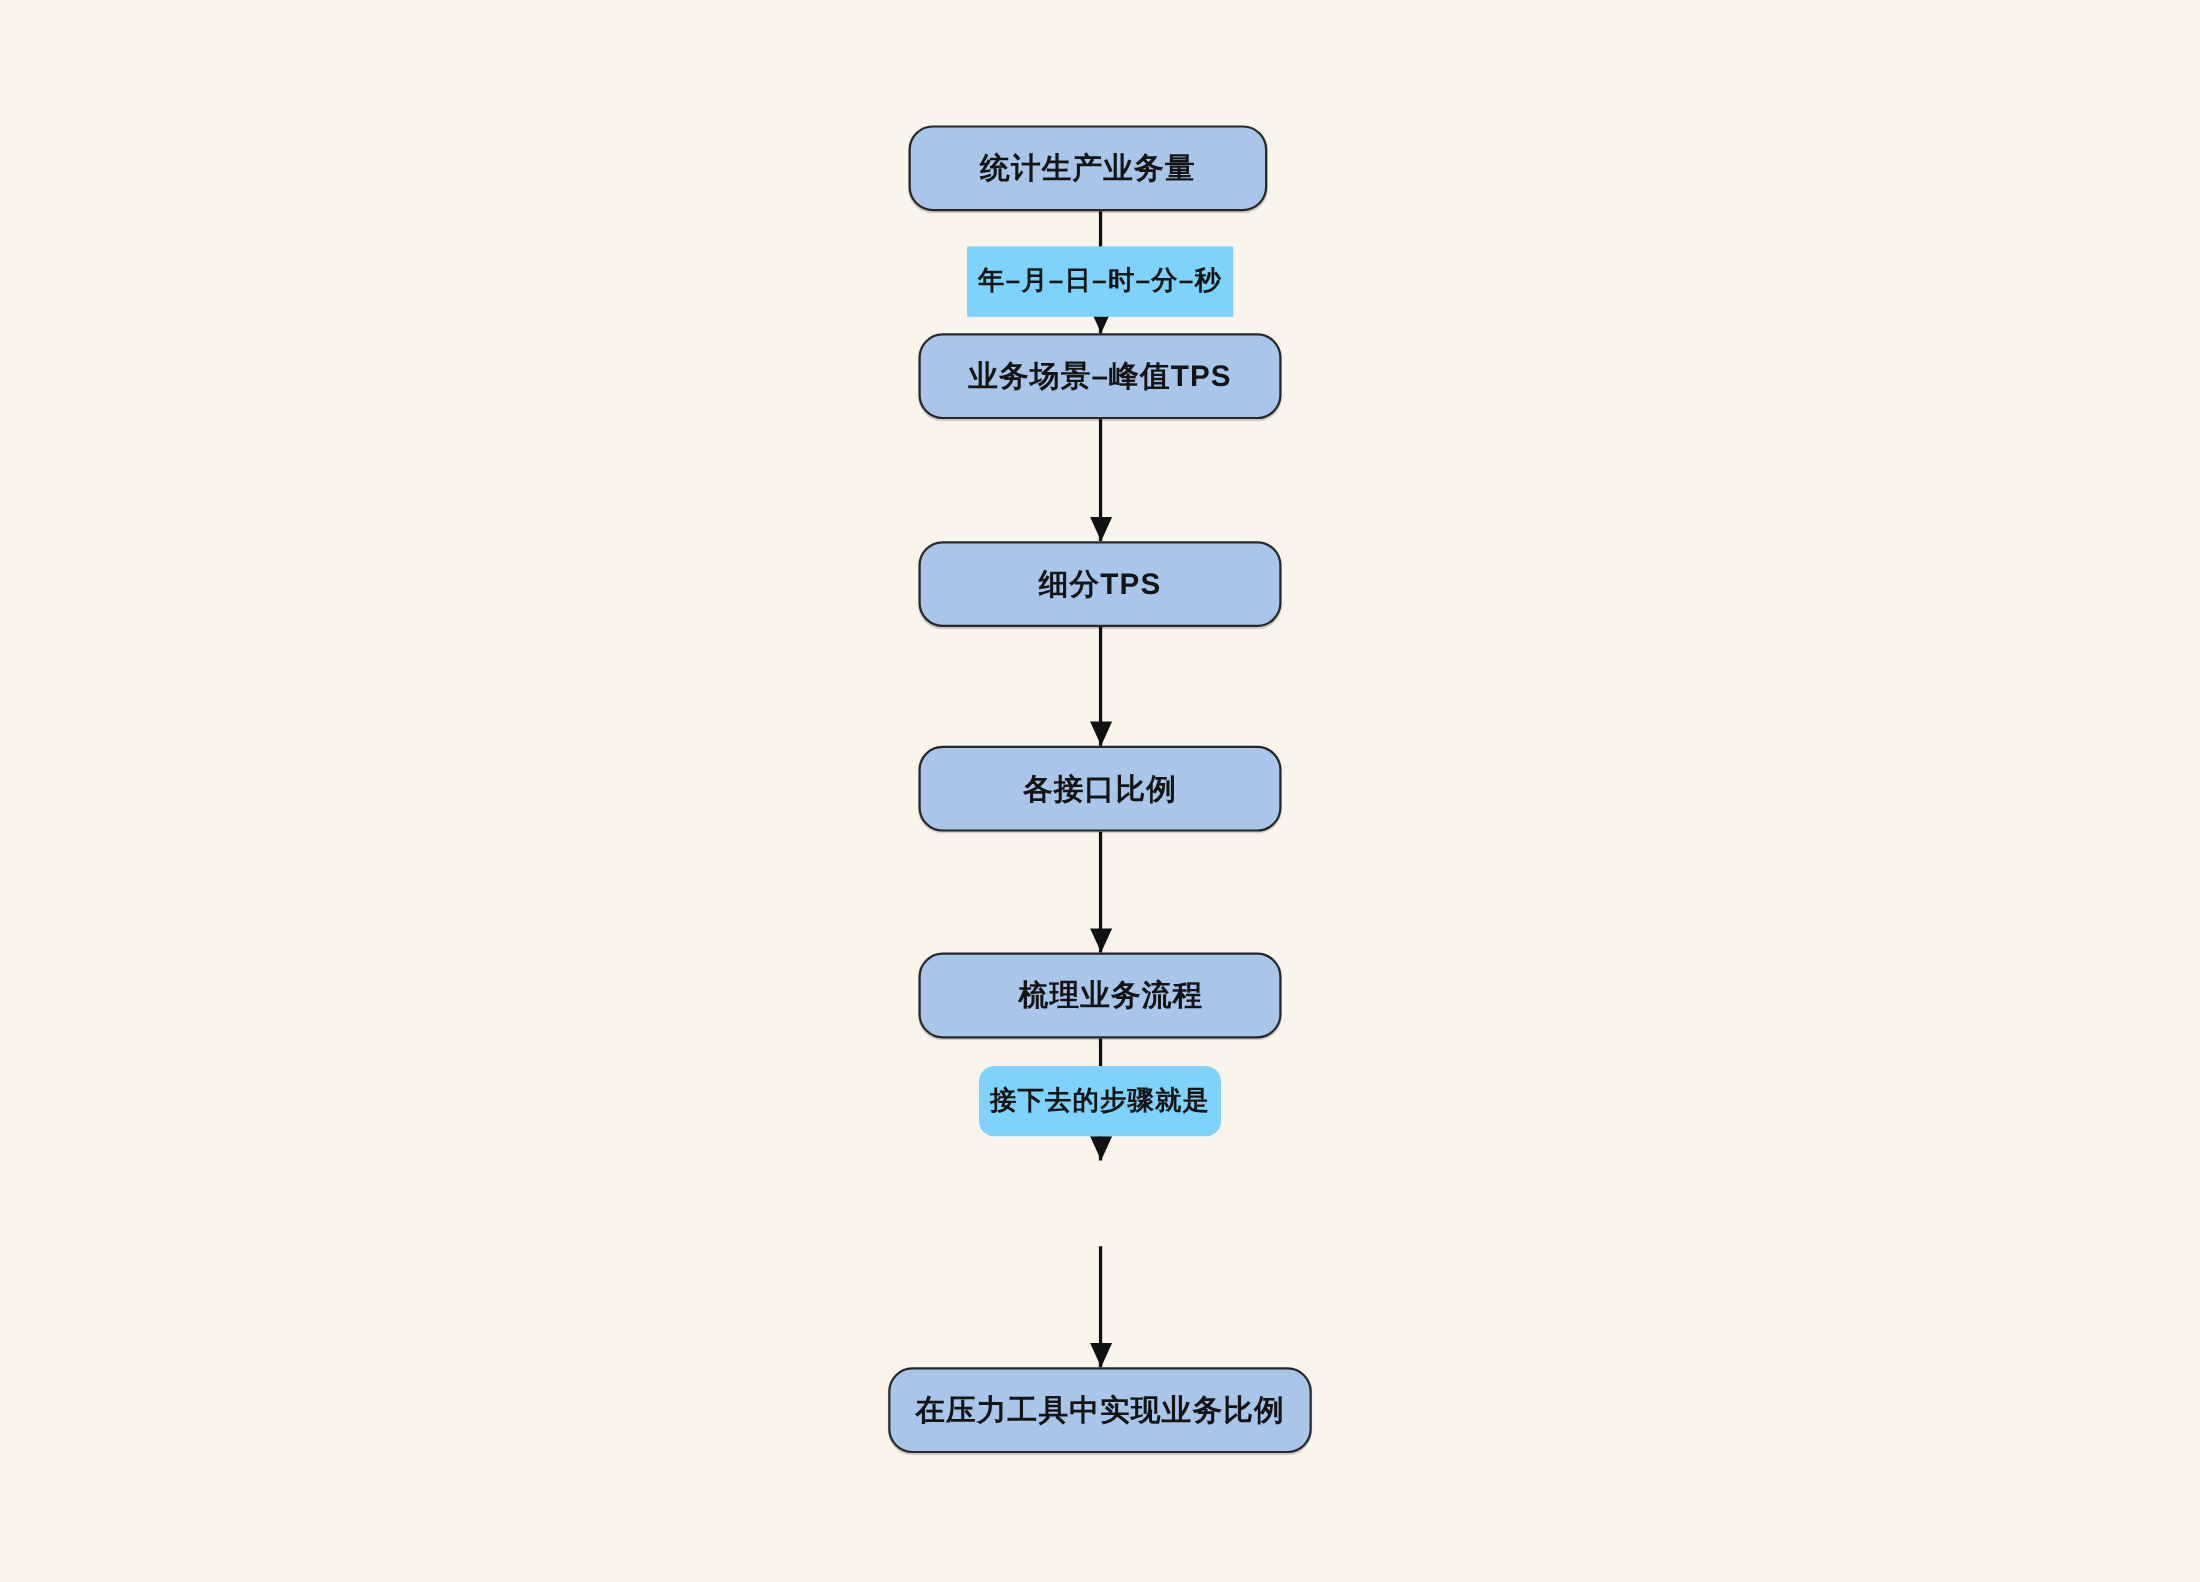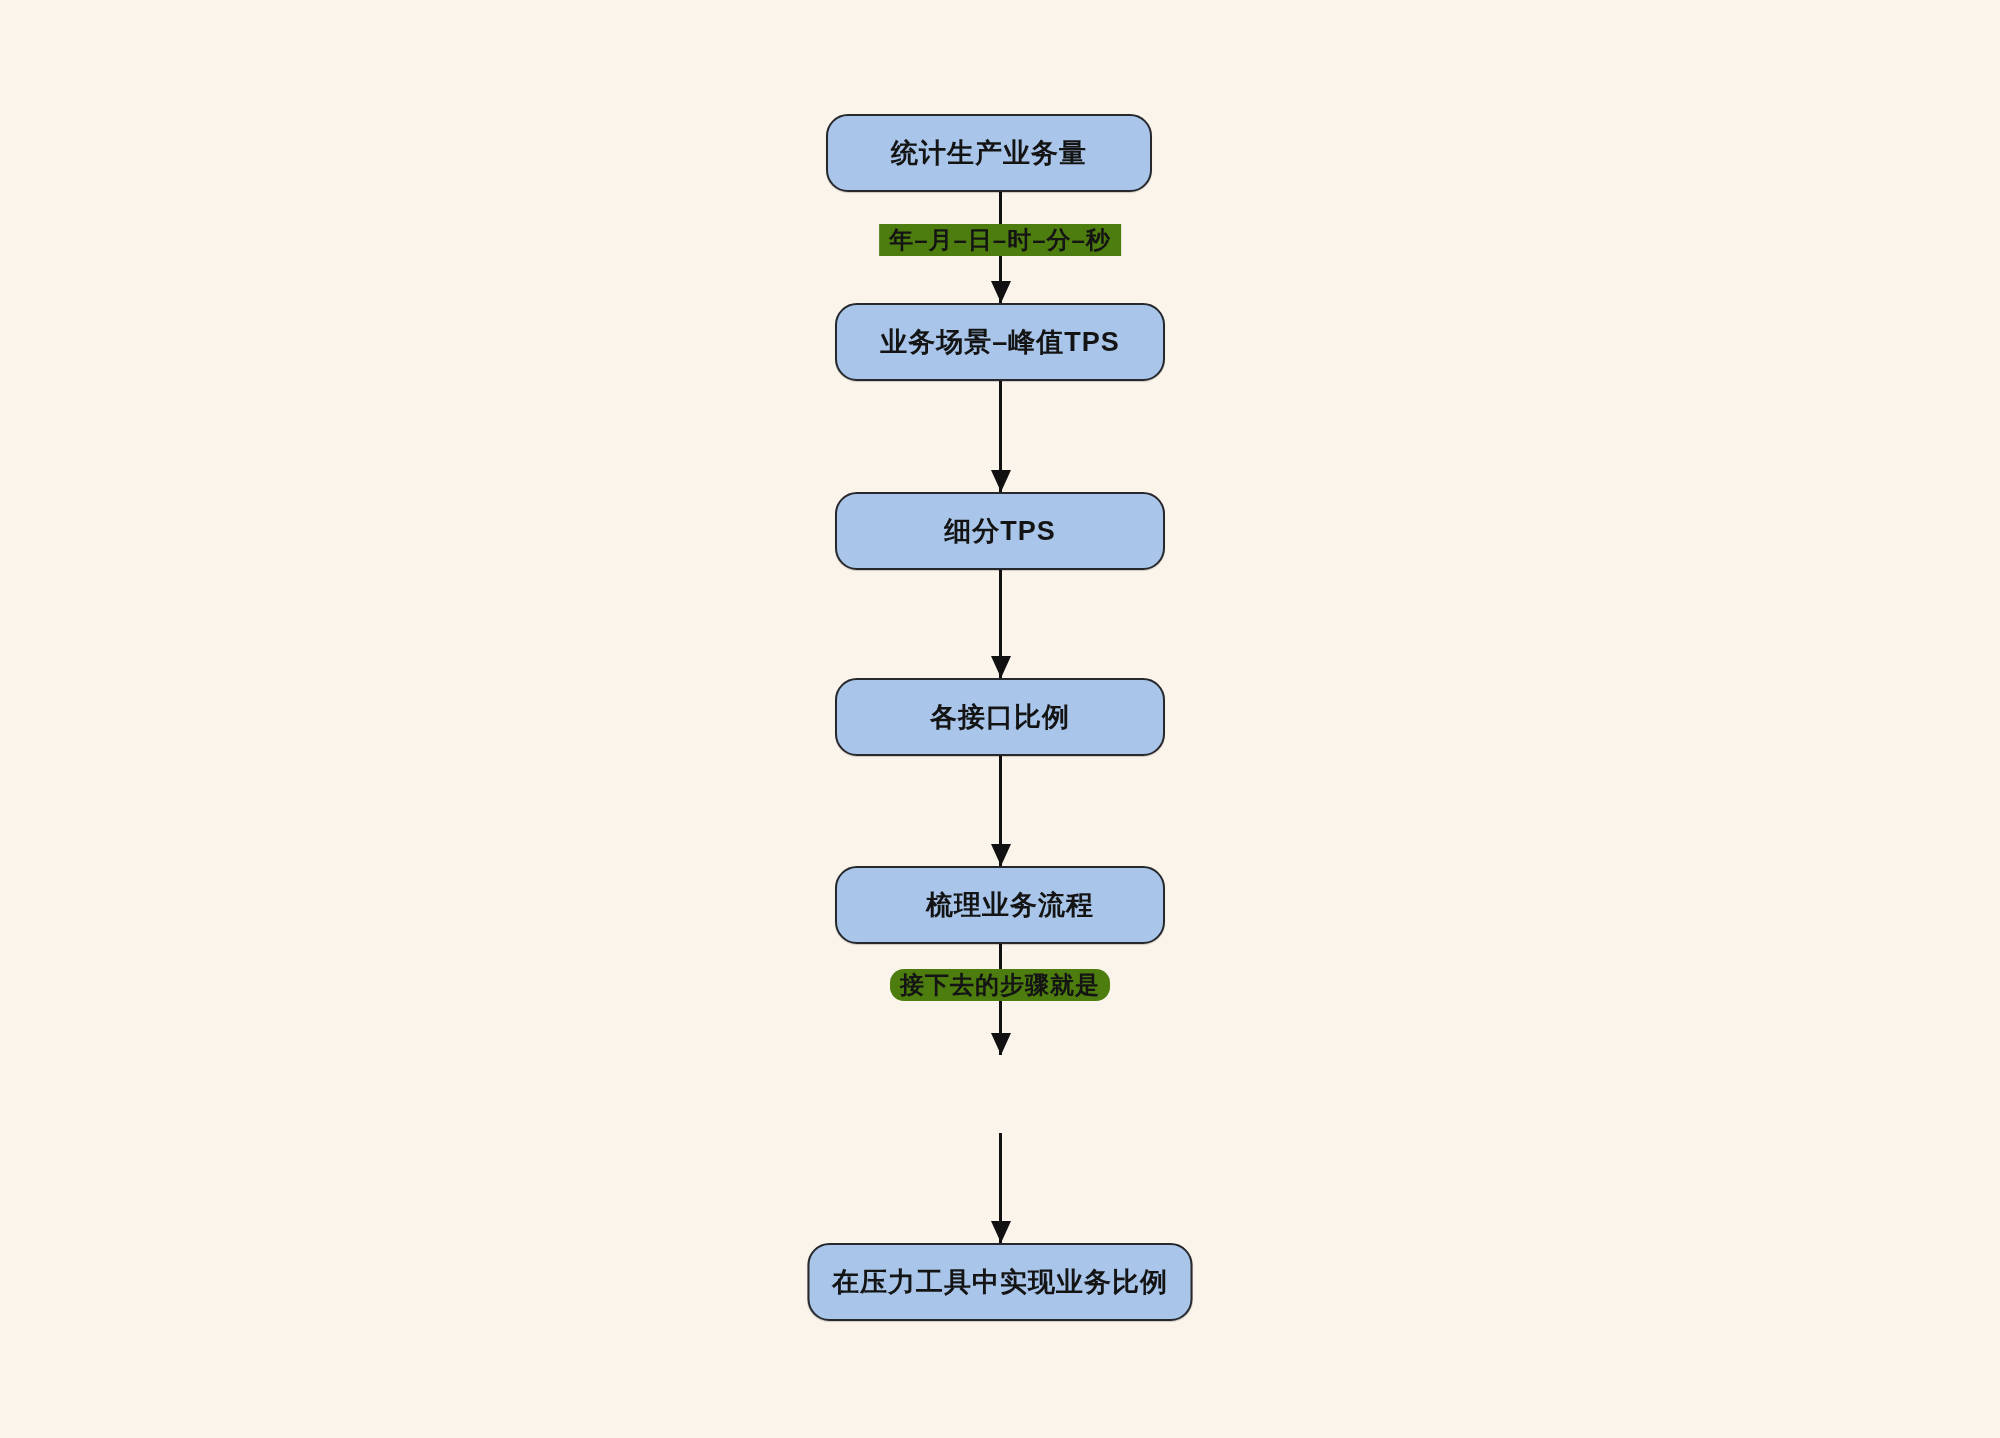--- a/index.html
+++ b/index.html
@@ -68,26 +68,26 @@
     height: 0;
     border-left: 10px solid transparent;
     border-right: 10px solid transparent;
     border-top: 22px solid #111111;
   }
 
   .edge-label {
     position: absolute;
     left: 50%;
     transform: translateX(-50%);
-    background: #4d7c0f;
+    background: #7dd3fc;
     color: #141414;
     font-size: 24px;
     font-weight: bold;
     line-height: 1;
-    padding: 4px 10px;
+    padding: 20px 10px;
     white-space: nowrap;
     z-index: 2;
     letter-spacing: 1px;
   }
   .l1 { top: 224px; }
   .l2 { top: 969px; border-radius: 14px; }
 </style>
 </head>
 <body>
 

